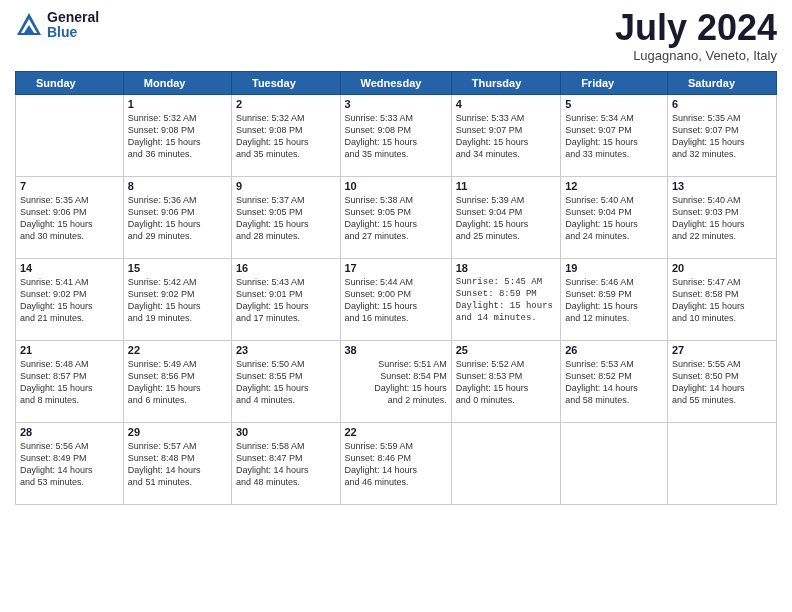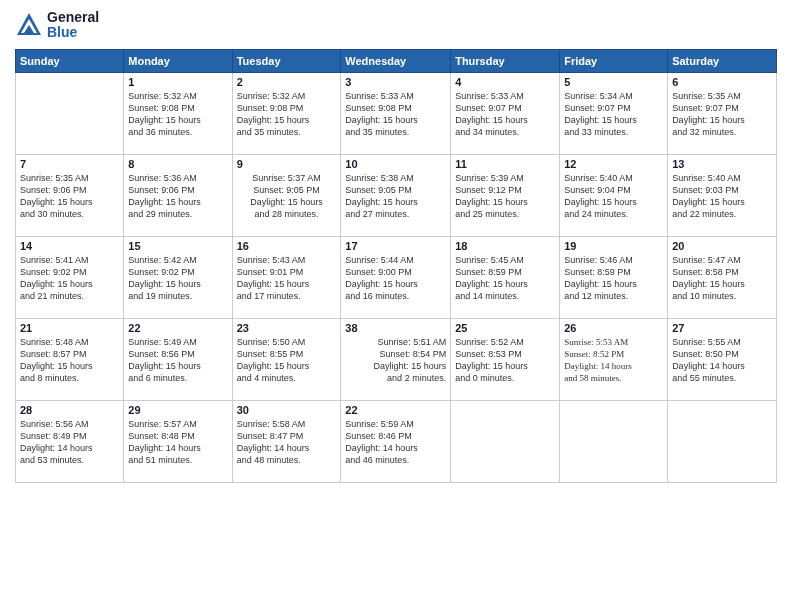--- a/index.html
+++ b/index.html
@@ -62,21 +62,21 @@
       margin-top: 2px;
     }
     .calendar {
       width: 100%;
       border-collapse: collapse;
       font-size: 10px;
     }
     .calendar th {
       background-color: #2563a8;
       color: #fff;
-      padding: 5px 4px;
+      padding: 5px 20px;
       text-align: left;
       font-size: 11px;
       font-weight: bold;
       border: 1px solid #1a4a8a;
     }
     .calendar td {
       border: 1px solid #ccc;
       vertical-align: top;
       padding: 3px 4px;
       width: 113px;
@@ -107,20 +107,24 @@
       <svg class="logo-icon" viewBox="0 0 28 28">
         <polygon points="14,2 26,24 2,24" fill="#2563a8"></polygon>
         <polygon points="14,8 22,22 6,22" fill="#fff"></polygon>
         <polygon points="14,14 19,22 9,22" fill="#2563a8"></polygon>
       </svg>
       <div class="logo-text">
         <span class="logo-general">General</span>
         <span class="logo-blue">Blue</span>
       </div>
     </div>
+    <div class="title-section">
+      <div class="month-title">July 2024</div>
+      <div class="location">Lugagnano, Veneto, Italy</div>
+    </div>
   </div>
 
   <table class="calendar">
     <thead>
       <tr>
       <th>Sunday</th>
           <th>Monday</th>
           <th>Tuesday</th>
           <th>Wednesday</th>
           <th>Thursday</th>
@@ -184,36 +188,36 @@
           </td>
           <td>
             <div class="day-num">8</div>
             <div class="cell-info" style="white-space: pre-line;">Sunrise: 5:36 AM
 Sunset: 9:06 PM
 Daylight: 15 hours
 and 29 minutes.</div>
           </td>
           <td>
             <div class="day-num">9</div>
-            <div class="cell-info" style="white-space: pre-line; text-align: center;">Sunrise: 5:37 AM
+            <div class="cell-info" style="white-space: pre-line;">Sunrise: 5:37 AM
 Sunset: 9:05 PM
 Daylight: 15 hours
 and 28 minutes.</div>
           </td>
           <td>
             <div class="day-num">10</div>
             <div class="cell-info" style="white-space: pre-line;">Sunrise: 5:38 AM
 Sunset: 9:05 PM
 Daylight: 15 hours
 and 27 minutes.</div>
           </td>
           <td>
             <div class="day-num">11</div>
             <div class="cell-info" style="white-space: pre-line;">Sunrise: 5:39 AM
-Sunset: 9:12 PM
+Sunset: 9:04 PM
 Daylight: 15 hours
 and 25 minutes.</div>
           </td>
           <td>
             <div class="day-num">12</div>
             <div class="cell-info" style="white-space: pre-line;">Sunrise: 5:40 AM
 Sunset: 9:04 PM
 Daylight: 15 hours
 and 24 minutes.</div>
           </td>
@@ -249,21 +253,21 @@
           </td>
           <td>
             <div class="day-num">17</div>
             <div class="cell-info" style="white-space: pre-line;">Sunrise: 5:44 AM
 Sunset: 9:00 PM
 Daylight: 15 hours
 and 16 minutes.</div>
           </td>
           <td>
             <div class="day-num">18</div>
-            <div class="cell-info" style="white-space: pre-line;">Sunrise: 5:45 AM
+            <div class="cell-info" style="white-space: pre-line; font-family: Liberation Mono, monospace;">Sunrise: 5:45 AM
 Sunset: 8:59 PM
 Daylight: 15 hours
 and 14 minutes.</div>
           </td>
           <td>
             <div class="day-num">19</div>
             <div class="cell-info" style="white-space: pre-line;">Sunrise: 5:46 AM
 Sunset: 8:59 PM
 Daylight: 15 hours
 and 12 minutes.</div>
@@ -307,21 +311,21 @@
           </td>
           <td>
             <div class="day-num">25</div>
             <div class="cell-info" style="white-space: pre-line;">Sunrise: 5:52 AM
 Sunset: 8:53 PM
 Daylight: 15 hours
 and 0 minutes.</div>
           </td>
           <td>
             <div class="day-num">26</div>
-            <div class="cell-info" style="white-space: pre-line; font-family: Liberation Serif, serif;">Sunrise: 5:53 AM
+            <div class="cell-info" style="white-space: pre-line;">Sunrise: 5:53 AM
 Sunset: 8:52 PM
 Daylight: 14 hours
 and 58 minutes.</div>
           </td>
           <td>
             <div class="day-num">27</div>
             <div class="cell-info" style="white-space: pre-line;">Sunrise: 5:55 AM
 Sunset: 8:50 PM
 Daylight: 14 hours
 and 55 minutes.</div>

